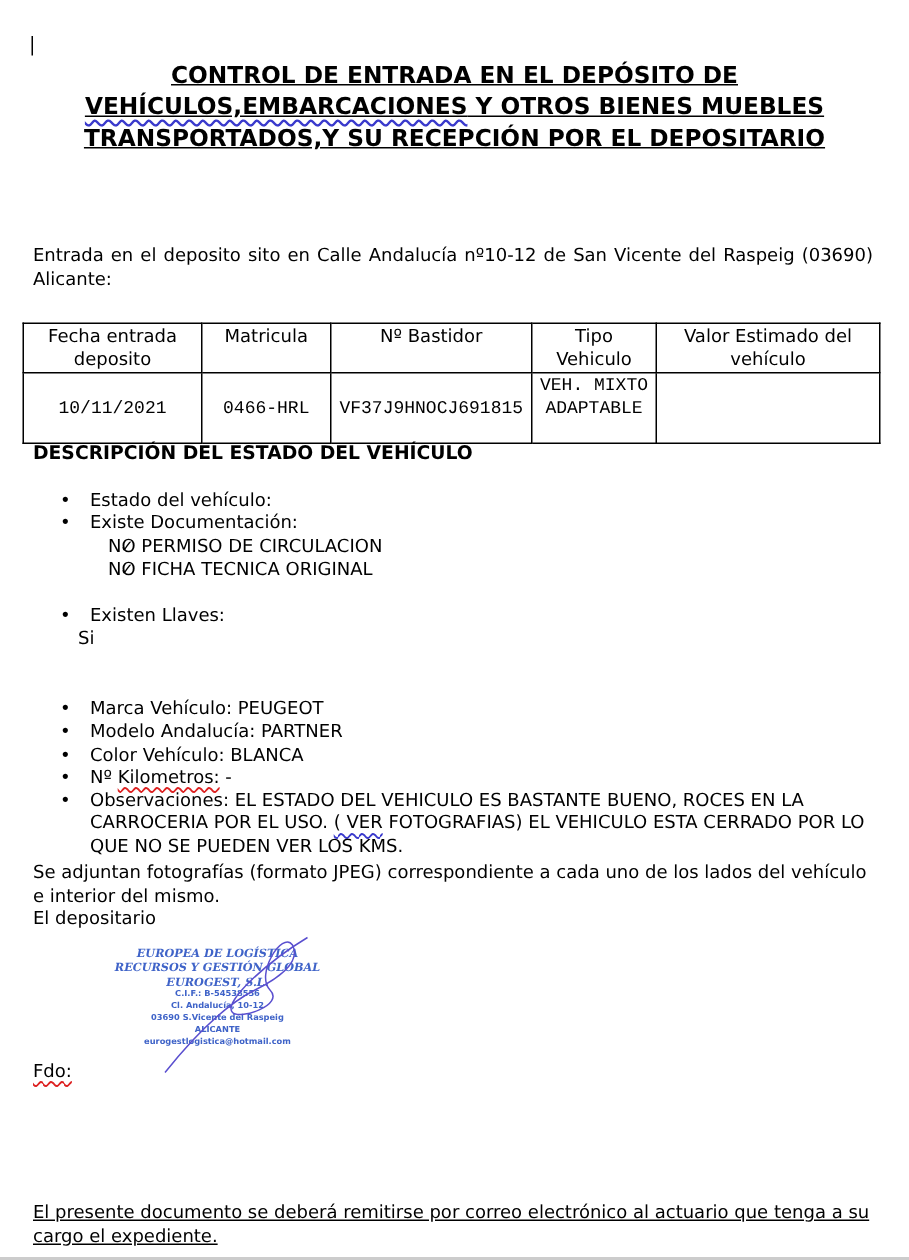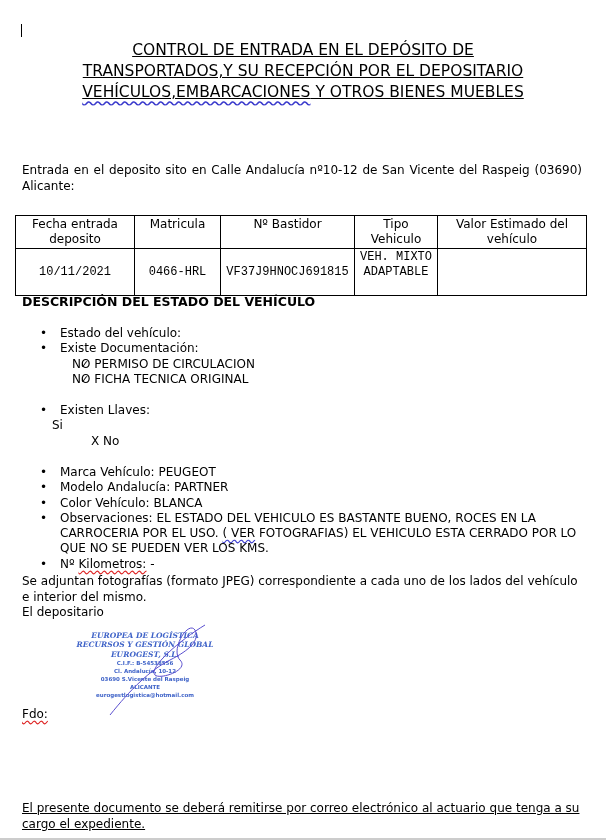--- a/index.html
+++ b/index.html
@@ -3,21 +3,21 @@
 <meta charset="utf-8">
 <style>
   html, body { margin: 0; padding: 0; background: #fff; }
   body {
     width: 606px; height: 840px; position: relative; overflow: hidden;
     font-family: "DejaVu Sans", sans-serif; color: #000; font-size: 12px;
   }
   .cursor { position: absolute; left: 21px; top: 24px; width: 1px; height: 13px; background: #000; }
   .title {
     position: absolute; left: 0; width: 606px; top: 40px; text-align: center;
-    font-weight: normal; font-size: 15.5px; line-height: 21px; text-decoration: underline;
+    font-weight: bold; font-size: 15.5px; line-height: 21px; text-decoration: underline;
   }
   .title .wavy { text-decoration: underline wavy #3a3acc; text-underline-offset: 3px; }
   .intro { position: absolute; left: 22px; top: 162px; width: 560px; line-height: 16px; text-align: justify; font-size: 12px; }
   table.info {
     position: absolute; left: 15px; top: 215px; border-collapse: collapse;
     font-size: 12px; table-layout: fixed;
   }
   table.info td { border: 1px solid #000; text-align: center; vertical-align: top; padding: 1px 3px; line-height: 15px; }
   table.info tr.data td { height: 44px; vertical-align: middle; font-family: Liberation Mono, monospace; }
   table.info tr.data td.tipo { vertical-align: top; }
@@ -40,22 +40,22 @@
   .footer { position: absolute; left: 22px; top: 800px; width: 565px; font-size: 12px; line-height: 16px; text-decoration: underline; }
   .bottom-rule { position: absolute; left: 0; top: 838px; width: 606px; height: 2px; background: #ccc; }
 </style>
 </head>
 <body>
 
 <div class="cursor"></div>
 
 <div class="title">
   <div>CONTROL DE ENTRADA EN EL DEPÓSITO DE</div>
+  <div><span class="wavy">VEHÍCULOS,EMBARCACIONES</span><span> Y OTROS BIENES MUEBLES</span></div>
   <div>TRANSPORTADOS,Y SU RECEPCIÓN POR EL DEPOSITARIO</div>
-  <div><span class="wavy">VEHÍCULOS,EMBARCACIONES</span><span> Y OTROS BIENES MUEBLES</span></div>
 </div>
 
 <div class="intro">Entrada en el deposito sito en Calle Andalucía nº10-12 de San Vicente del Raspeig (03690) Alicante:</div>
 
 <table class="info">
   <colgroup>
     <col style="width:119px">
       <col style="width:86px">
       <col style="width:134px">
       <col style="width:83px">
@@ -84,29 +84,28 @@
 <div class="list" style="top:326px;">
   <div class="bullet">Estado del vehículo:</div>
   <div class="bullet">Existe Documentación:</div>
   <div class="check">NO PERMISO DE CIRCULACION</div>
   <div class="check">NO FICHA TECNICA ORIGINAL</div>
 </div>
 
 <div class="list" style="top:403px;">
   <div class="bullet">Existen Llaves:</div>
   <div class="keys-opt">Si</div>
-  <div class="keys-opt no">X No</div>
 </div>
 
 <div class="list" style="top:465px;">
   <div class="bullet">Marca Vehículo: PEUGEOT</div>
   <div class="bullet">Modelo Andalucía: PARTNER</div>
   <div class="bullet">Color Vehículo: BLANCA</div>
+  <div class="bullet"><span>Nº </span><span class="wavy-red">Kilometros:</span><span> -</span></div>
   <div class="bullet obs"><span>Observaciones: EL ESTADO DEL VEHICULO ES BASTANTE BUENO, ROCES EN LA CARROCERIA POR EL USO. </span><span class="wavy-blue">( VER</span><span> FOTOGRAFIAS) EL VEHICULO ESTA CERRADO POR LO QUE NO SE PUEDEN VER LOS KMS.</span></div>
-  <div class="bullet"><span>Nº </span><span class="wavy-red">Kilometros:</span><span> -</span></div>
 </div>
 
 <div class="para" style="top:573px;">Se adjuntan fotografías (formato JPEG) correspondiente a cada uno de los lados del vehículo e interior del mismo.</div>
 <div class="para" style="top:604px;">El depositario</div>
 
 <div class="stamp">
   <div class="s-line" style="top:11px;font-size:7.5px;">EUROPEA DE LOGÍSTICA</div>
   <div class="s-line" style="top:20px;font-size:7.5px;">RECURSOS Y GESTIÓN GLOBAL</div>
   <div class="s-line" style="top:30px;font-size:7.5px;">EUROGEST, S.L.</div>
   <div class="s-small" style="top:40px;">C.I.F.: B-54538556</div>

